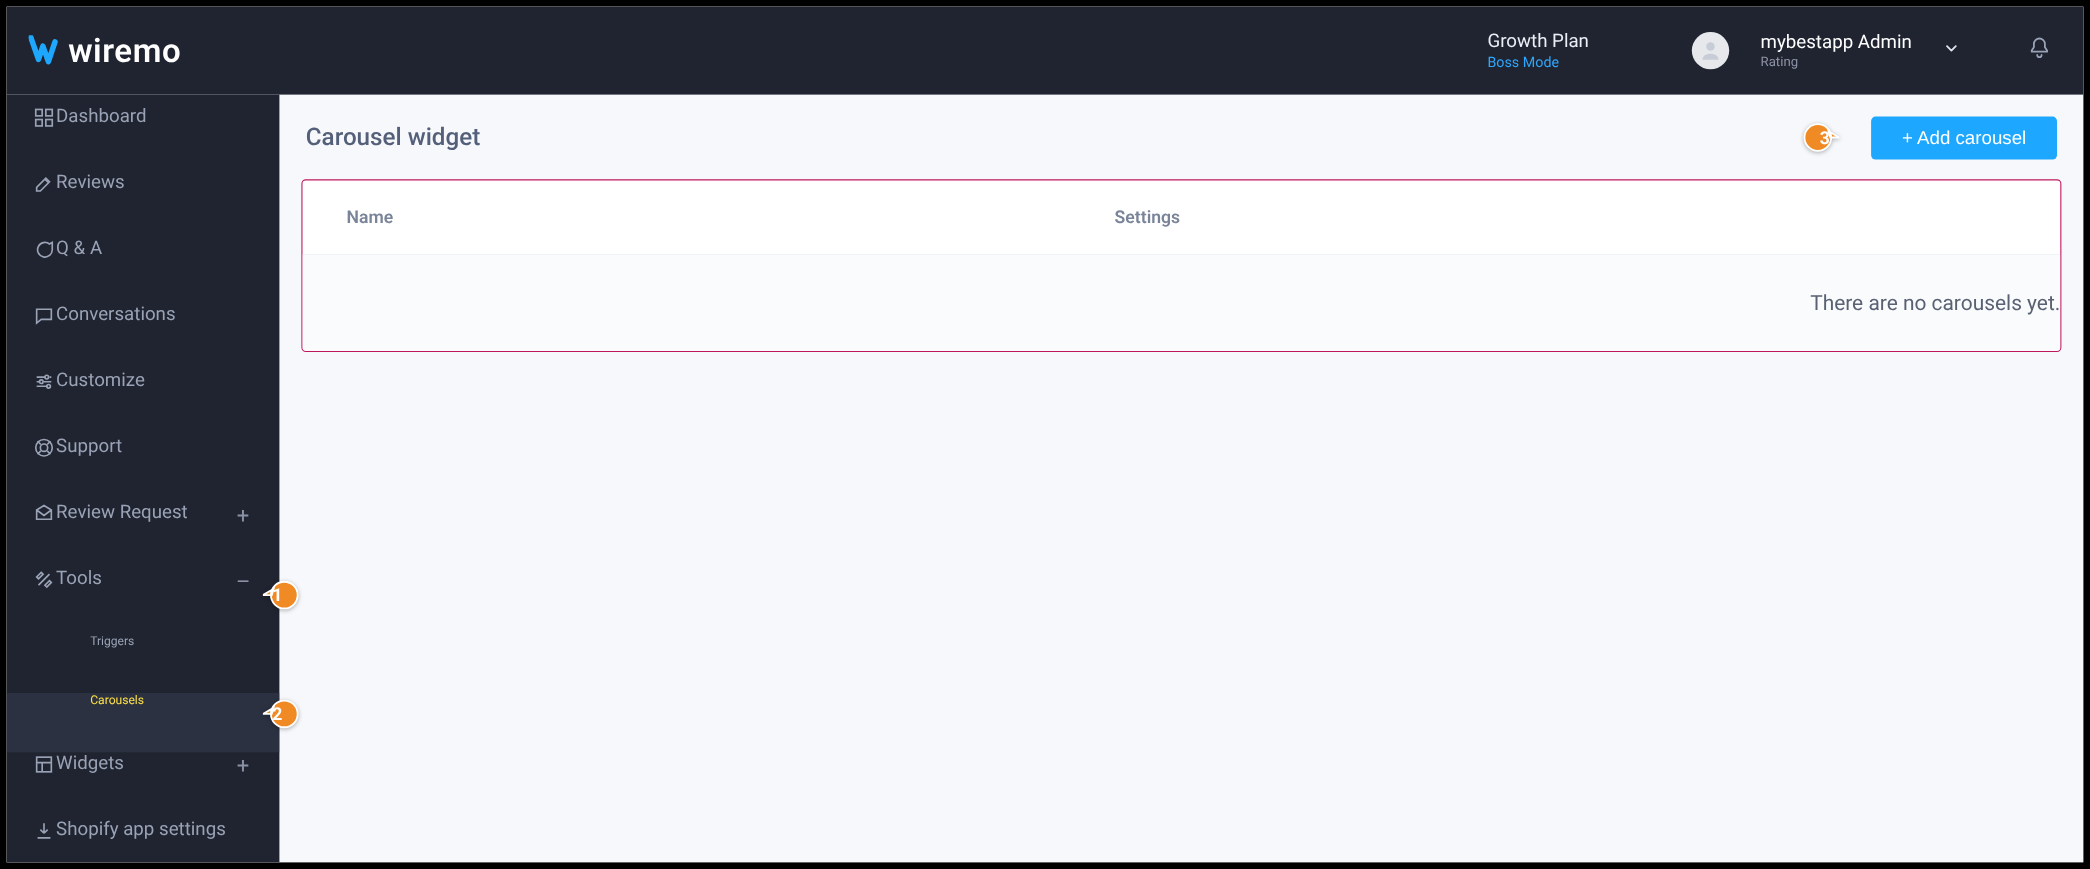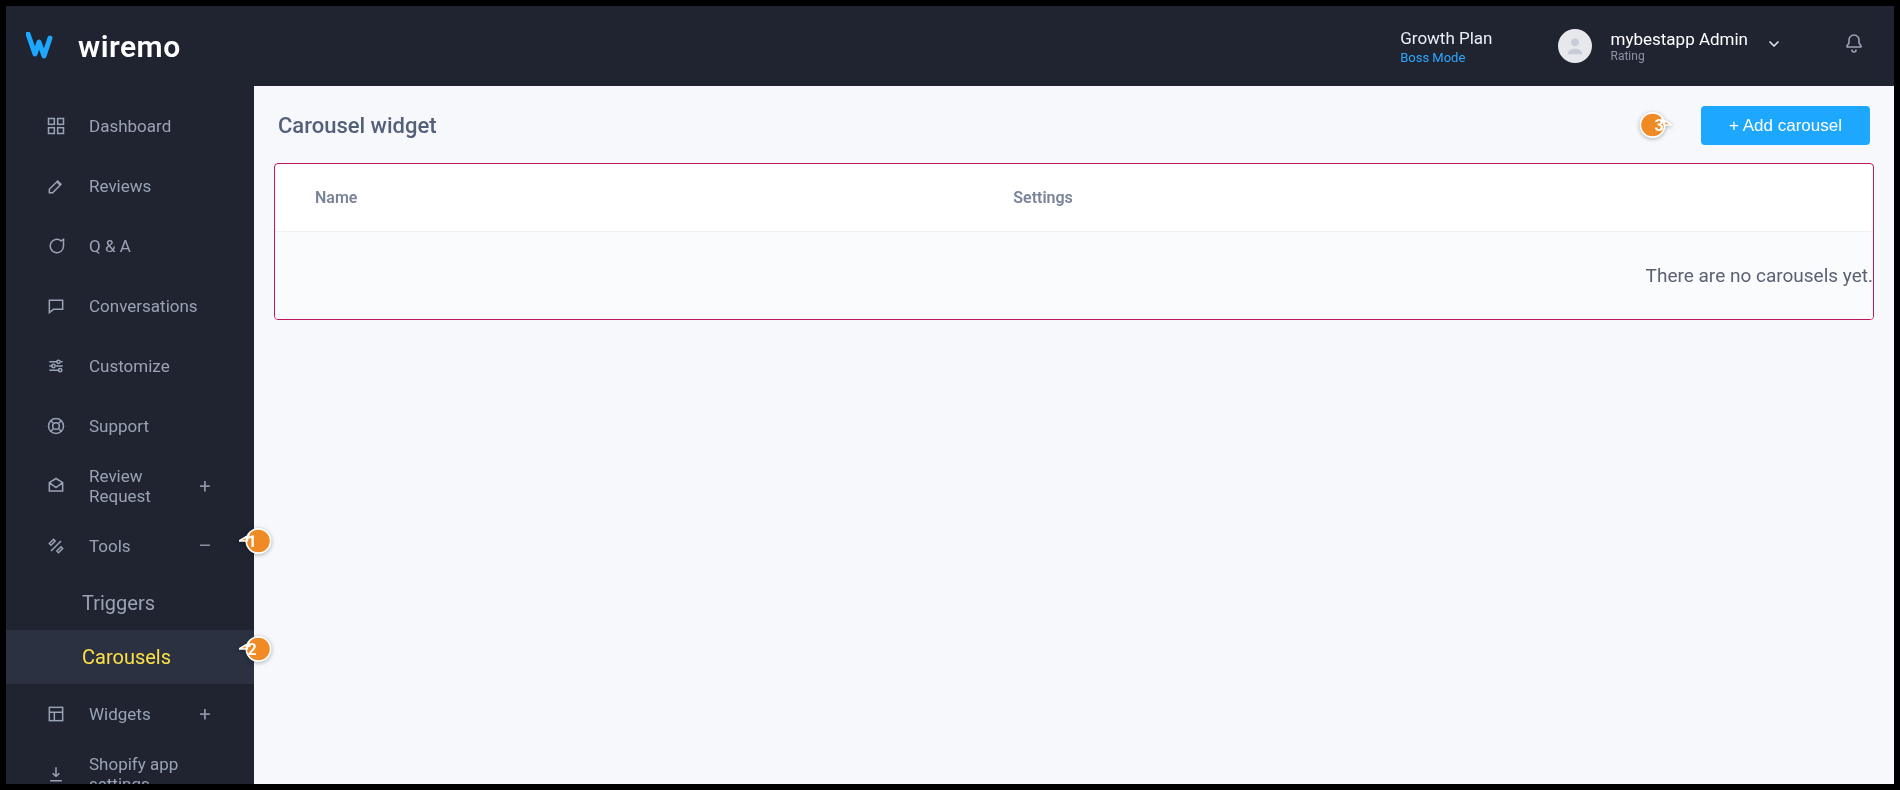--- a/index.html
+++ b/index.html
@@ -22,28 +22,28 @@
   
   .header {
     height: 80px;
     background: #1f2430;
     display: flex;
     align-items: center;
     padding: 0 28px 0 20px;
     color: #fff;
     flex-shrink: 0;
   }
-  .logo-wrap { display:flex; align-items:center; gap:16px; }
+  .logo-wrap { display:flex; align-items:center; }
   .logo-mark { width:36px; height:36px; display:flex; align-items:center; justify-content:center;}
   .logo-text { font-size:30px; font-weight:600; letter-spacing:0.5px; color:#fff;}
   .header-spacer { flex:1; }
-  .plan { display:flex; flex-direction:column; align-items:flex-start; margin-right:66px;}
+  .plan { display:flex; flex-direction:column; align-items:flex-start; margin-right:94px;}
   .plan-name { font-size:17px; color:#eaeef5; font-weight:400; }
   .plan-mode { font-size:13px; color:#2fa7ff; margin-top:2px; }
-  .user-block { display:flex; align-items:center; gap:18px; margin-right:60px; cursor:pointer;}
+  .user-block { display:flex; align-items:center; gap:28px; margin-right:60px; cursor:pointer;}
   .avatar {
     width:34px; height:34px; border-radius:50%; background:#e6e8ec;
     display:flex; align-items:center; justify-content:center;
   }
   .user-meta { display:flex; flex-direction:column; }
   .user-name { font-size:17px; color:#fff; font-weight:400;}
   .user-role { font-size:12px; color:#8c93a5; }
   .chevron-down { color:#e0e3ea; }
   .bell { color:#9aa2b5; cursor:pointer;}
   
@@ -53,33 +53,32 @@
   
   .sidebar {
     width: 248px;
     background: #1f2430;
     color: #9aa2b5;
     flex-shrink:0;
     padding-top: 10px;
     overflow: hidden;
   }
   .nav-item {
-    display:flex; align-items:center;
+    display:flex; 
     height: 60px;
-    padding: 0 39px;
+    padding: 0 23px;
     font-size:17px;
     cursor:pointer;
     color:#9aa2b5;
-    gap:22px;
     position:relative;
   }
   .nav-item.sub {
     padding-left: 76px;
     height: 54px;
-    font-size:20px;
+    font-size:11px;
   }
   .nav-item.active {
     background:#2b3140;
     color:#fde047;
   }
   .nav-icon { width:22px; height:22px; display:flex; align-items:center; justify-content:center; flex-shrink:0;}
   .nav-label { flex:1; text-align:left; }
   .nav-trailing { width:20px; text-align:center; font-size:20px; color:#8a91a5;}
   
   .main {

